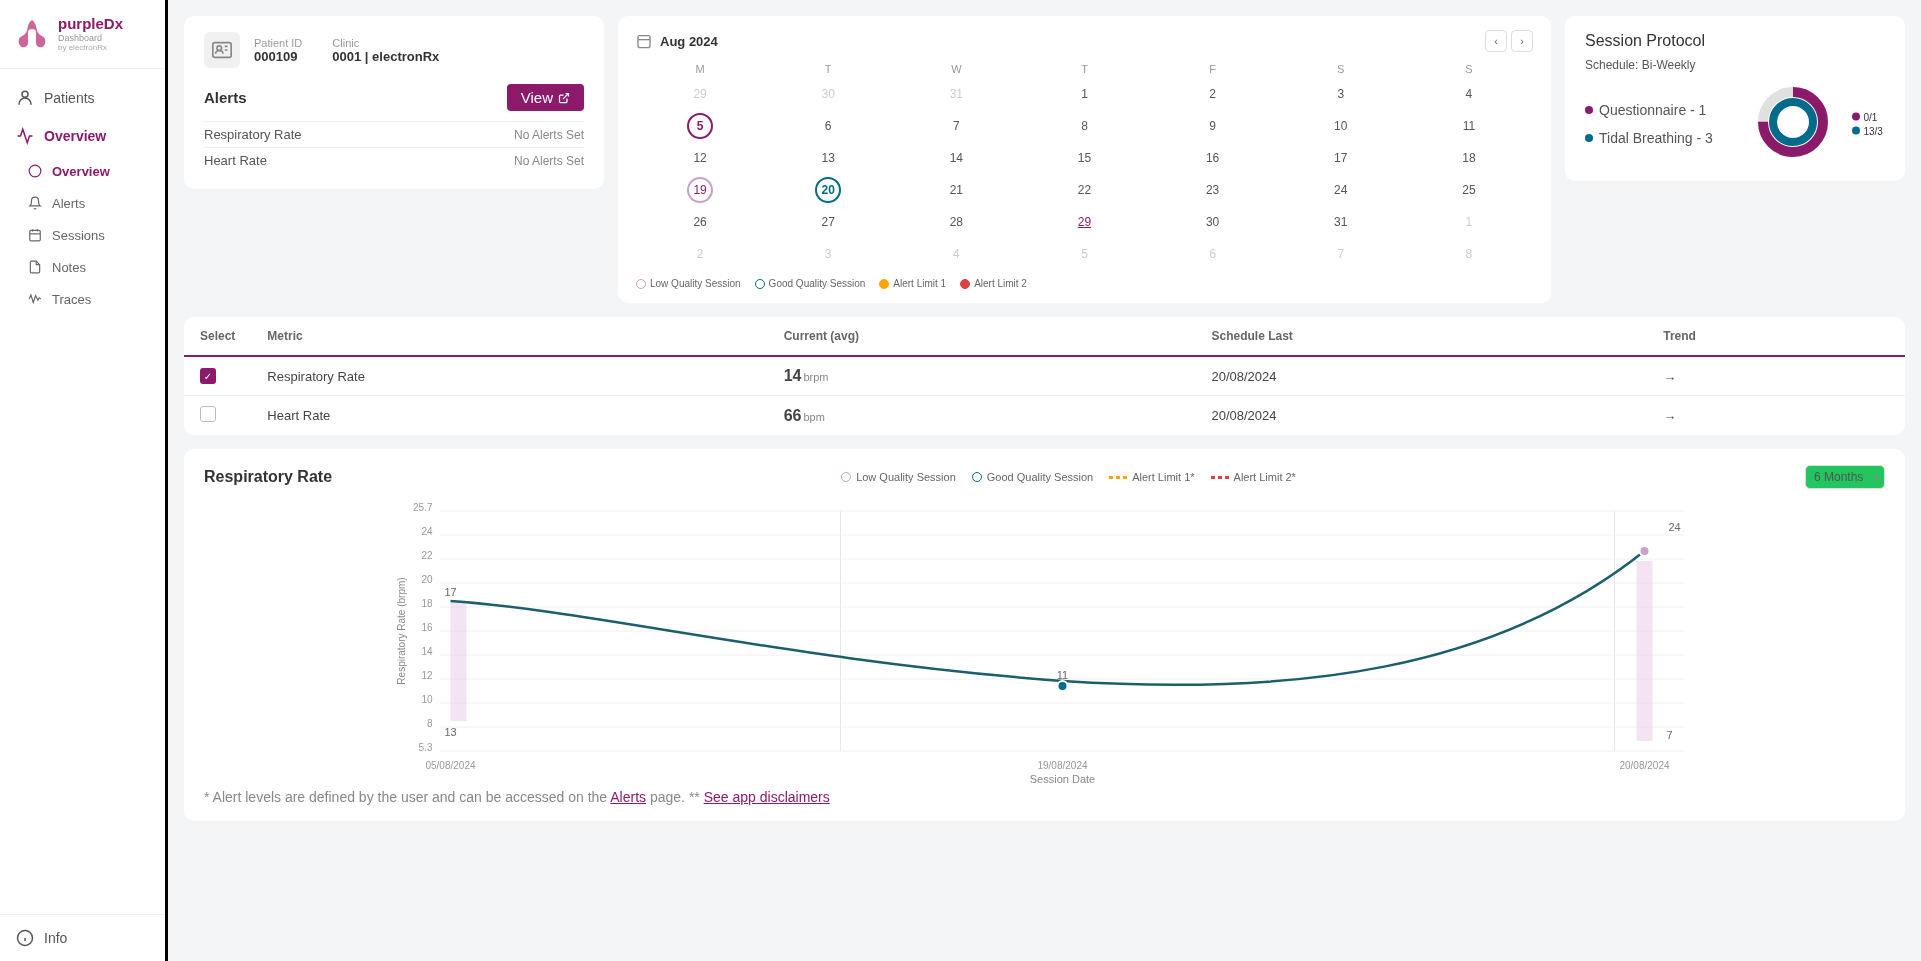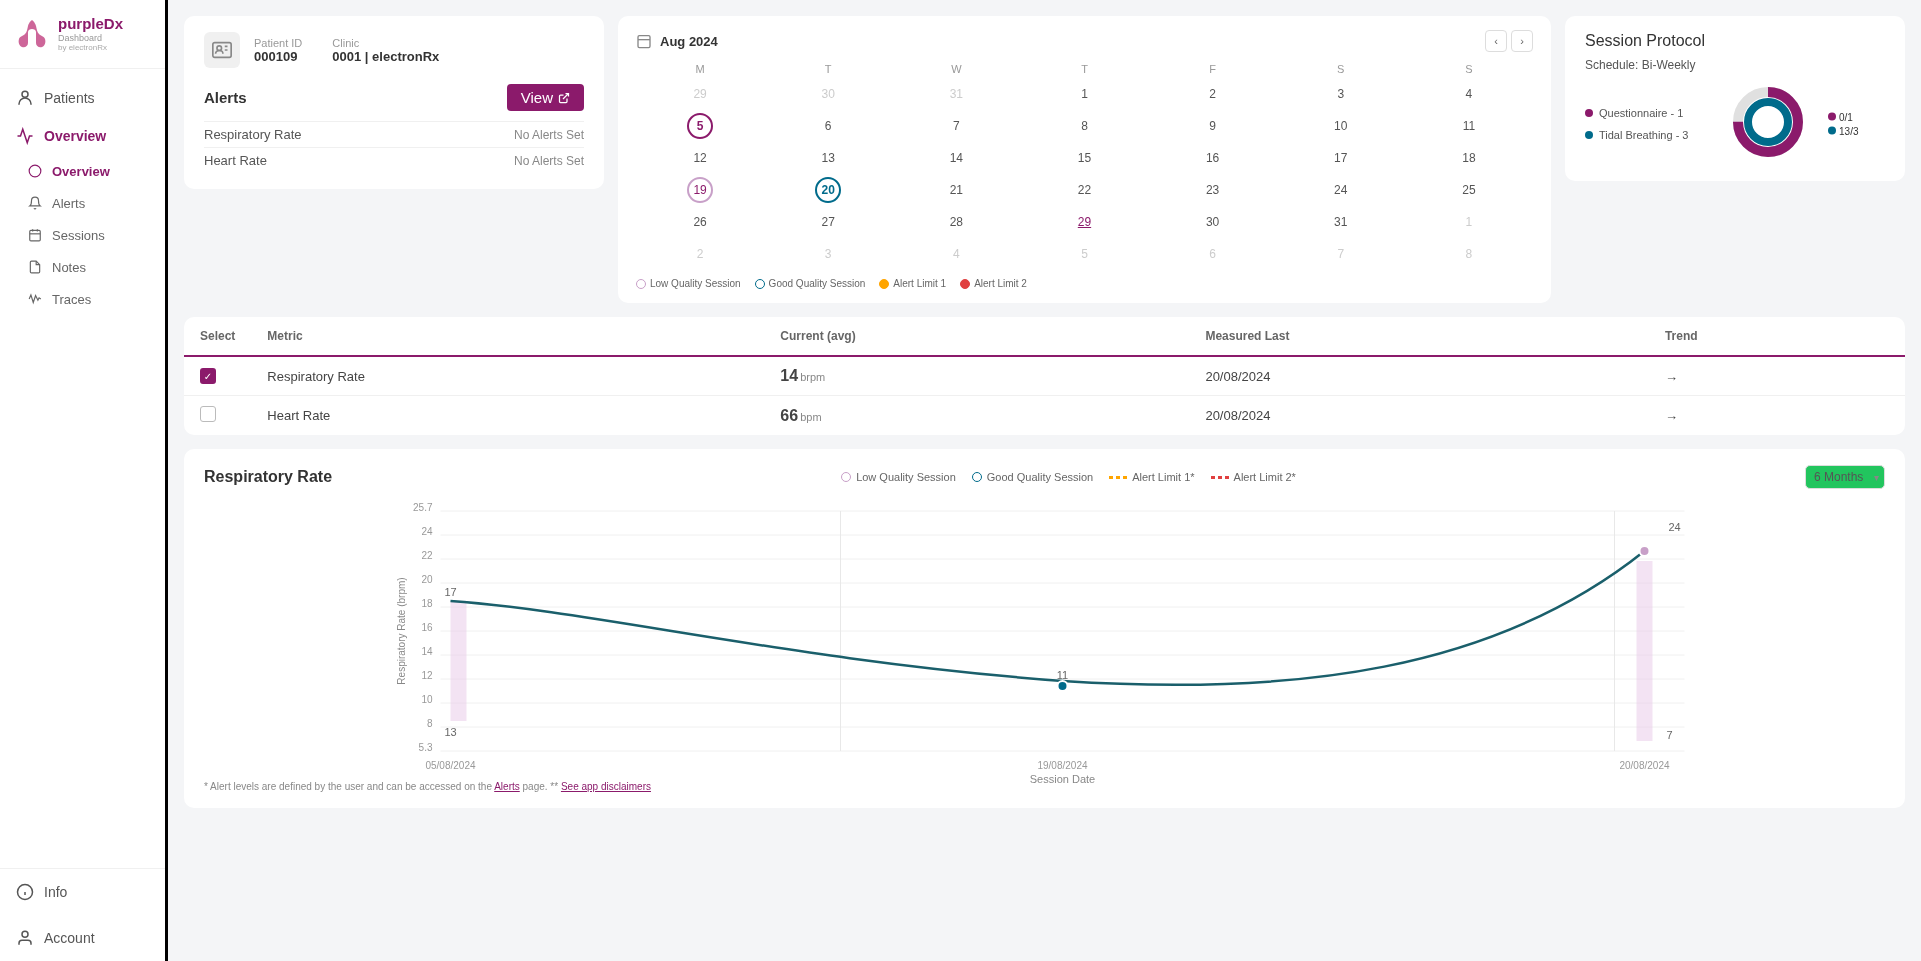--- a/index.html
+++ b/index.html
@@ -66,21 +66,21 @@
     .leg-dot { width: 10px; height: 10px; border-radius: 50%; border: 1.5px solid #aaa; display: inline-block; }
     .leg-dot.low { border-color: #c8a0c8; background: transparent; }
     .leg-dot.good { border-color: #006b8b; background: transparent; }
     .leg-dot.alert1 { background: #ffa500; border-color: #ffa500; }
     .leg-dot.alert2 { background: #e04040; border-color: #e04040; }
 
     
     .protocol-card { background: #fff; border-radius: 10px; padding: 16px 20px; min-width: 340px; flex-shrink: 0; }
     .protocol-title { font-size: 16px; font-weight: 400; color: #333; margin-bottom: 8px; }
     .protocol-schedule { font-size: 12px; color: #555; margin-bottom: 10px; }
-    .protocol-items { font-size: 11px; color: #555; line-height: 2; }
+    .protocol-items { font-size: 14px; color: #555; line-height: 2; }
     .protocol-item { display: flex; align-items: center; gap: 6px; }
     .prot-dot { width: 8px; height: 8px; border-radius: 50%; flex-shrink: 0; }
     .prot-dot.q { background: #8b1a6b; }
     .prot-dot.tb { background: #006b8b; }
     .protocol-body { display: flex; align-items: center; gap: 20px; }
     .donut-labels { font-size: 10px; position: absolute; right: -36px; top: 50%; transform: translateY(-50%); display: flex; flex-direction: column; gap: 3px; }
     .donut-label { display: flex; align-items: center; gap: 3px; white-space: nowrap; }
     .donut-dot { width: 8px; height: 8px; border-radius: 50%; }
 
     
@@ -108,21 +108,21 @@
     .leg-circle { width: 10px; height: 10px; border-radius: 50%; border: 1.5px solid #c8a0c8; background: transparent; }
     .leg-circle.good { border-color: #006b8b; }
     .leg-dashed { width: 18px; height: 3px; background: repeating-linear-gradient(90deg, #ffa500 0 4px, transparent 4px 7px); }
     .leg-dashed.red { background: repeating-linear-gradient(90deg, #e04040 0 4px, transparent 4px 7px); }
     .timerange-select { background: #22c55e; border: 1px solid #ddd; border-radius: 5px; padding: 4px 20px 4px 8px; font-size: 12px; color: #555; cursor: pointer; appearance: none; }
     .timerange-wrap { position: relative; display: flex; align-items: center; }
     .timerange-wrap::after { content: '▾'; position: absolute; right: 6px; font-size: 10px; color: #888; pointer-events: none; }
 
     .chart-area { position: relative; height: 280px; margin-top: 8px; }
 
-    .chart-footnote { font-size: 10px; color: #888; }
+    .chart-footnote { font-size: 14px; color: #888; margin-top: 8px; }
     .chart-footnote a { color: #8b1a6b; text-decoration: underline; }
   </style>
 </head>
 <body>
 
 <aside class="sidebar">
   <div class="sidebar-logo">
     <svg class="logo-icon" viewBox="0 0 36 36">
       <path d="M18 4 C18 4 15 6 14 10 C13 14 13 16 11 18 C9 20 6 20 5 23 C4 26 5 30 8 31 C11 32 14 30 14 27 L14 16 C14 14 16 13 18 13 C20 13 22 14 22 16 L22 27 C22 30 25 32 28 31 C31 30 32 26 31 23 C30 20 27 20 25 18 C23 16 23 14 22 10 C21 6 18 4 18 4Z" fill="#c04080" opacity="0.8"></path>
     </svg>
@@ -204,29 +204,20 @@
   <div class="nav-bottom">
     <div class="nav-bottom-item">
       <span class="nav-icon">
         <svg width="18" height="18" viewBox="0 0 24 24" fill="none" stroke="currentColor" stroke-width="2">
           <circle cx="12" cy="12" r="10"></circle>
             <line x1="12" y1="16" x2="12" y2="12"></line>
             <line x1="12" y1="8" x2="12.01" y2="8"></line>
         </svg>
       </span>
       <span>Info</span>
-    </div>
-    <div class="nav-bottom-item">
-      <span class="nav-icon">
-        <svg width="18" height="18" viewBox="0 0 24 24" fill="none" stroke="currentColor" stroke-width="2">
-          <path d="M20 21v-2a4 4 0 0 0-4-4H8a4 4 0 0 0-4 4v2"></path>
-            <circle cx="12" cy="7" r="4"></circle>
-        </svg>
-      </span>
-      <span>Account</span>
     </div>
   </div>
 </aside>
 
 <main class="main">
 
   <div class="top-row">
 
     <div class="patient-card">
       <div class="patient-id-row">
@@ -419,21 +410,21 @@
 
   </div>
 
   <div class="metrics-card">
     <table class="metrics-table">
       <thead>
         <tr>
           <th>Select</th>
           <th>Metric</th>
           <th>Current (avg)</th>
-          <th>Measured Last</th>
+          <th>Schedule Last</th>
           <th>Trend</th>
         </tr>
       </thead>
       <tbody>
         <tr>
           <td class="checkbox-cell">
             <span class="cb checked"></span>
           </td>
           <td>Respiratory Rate</td>
           <td>

